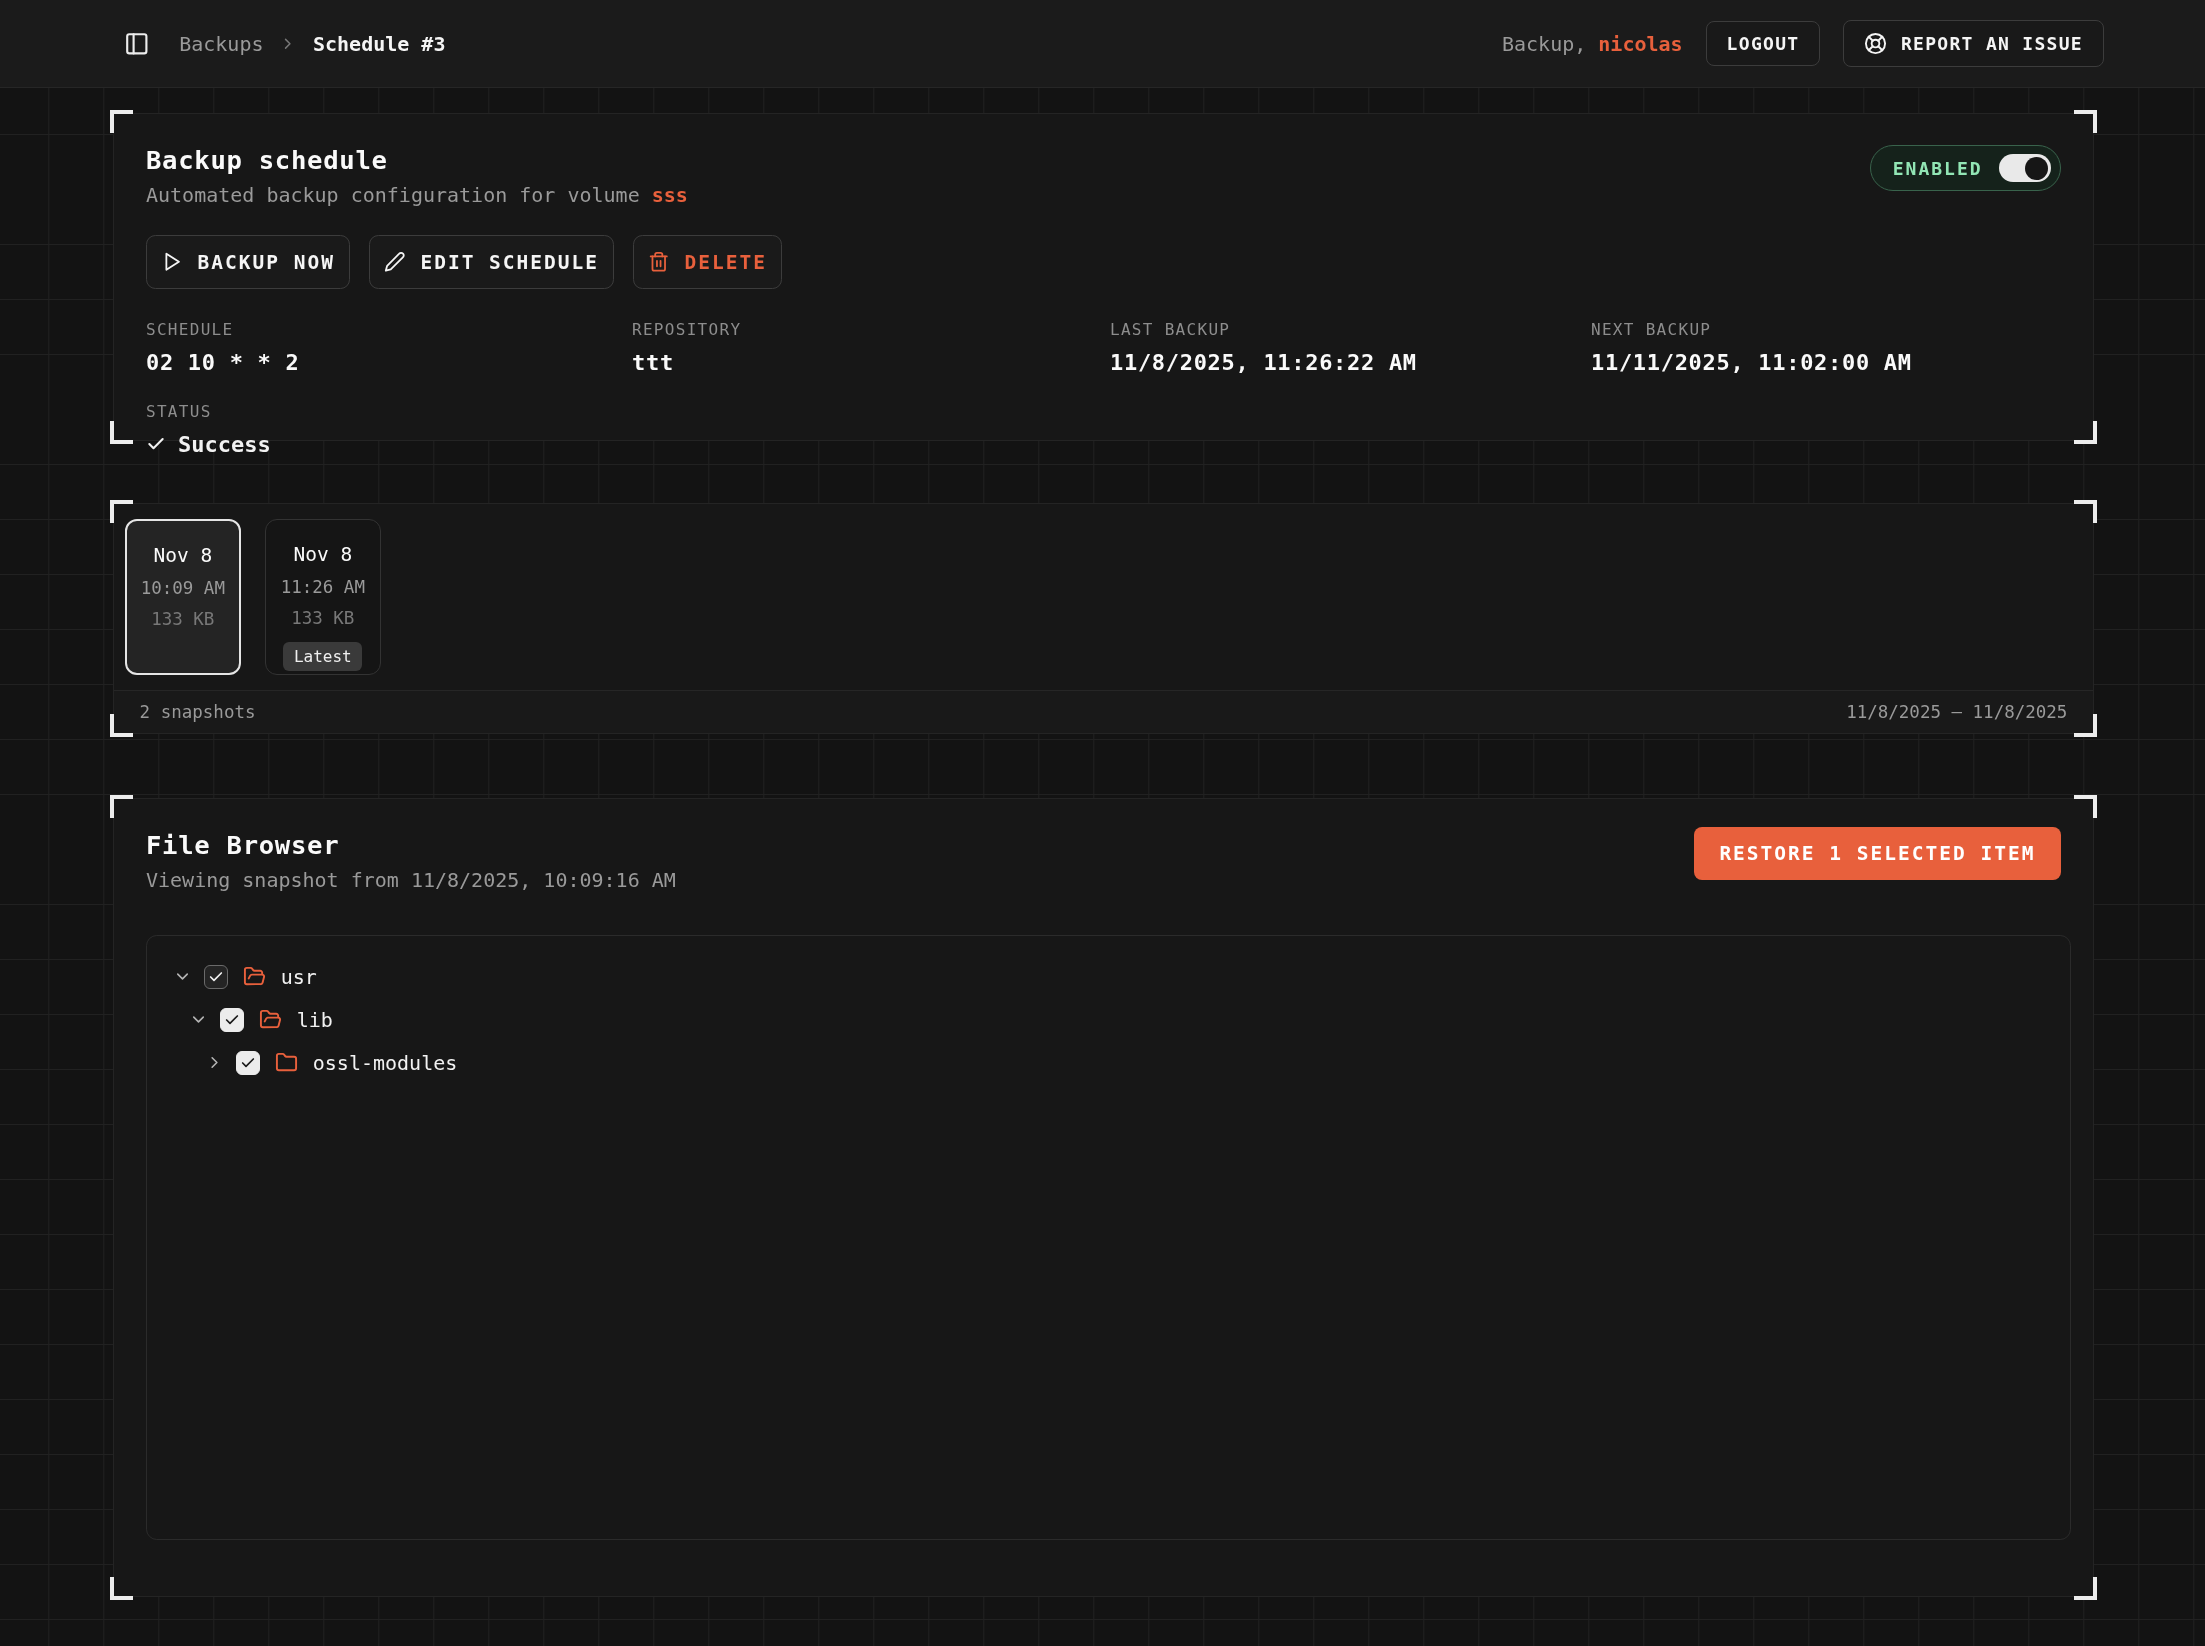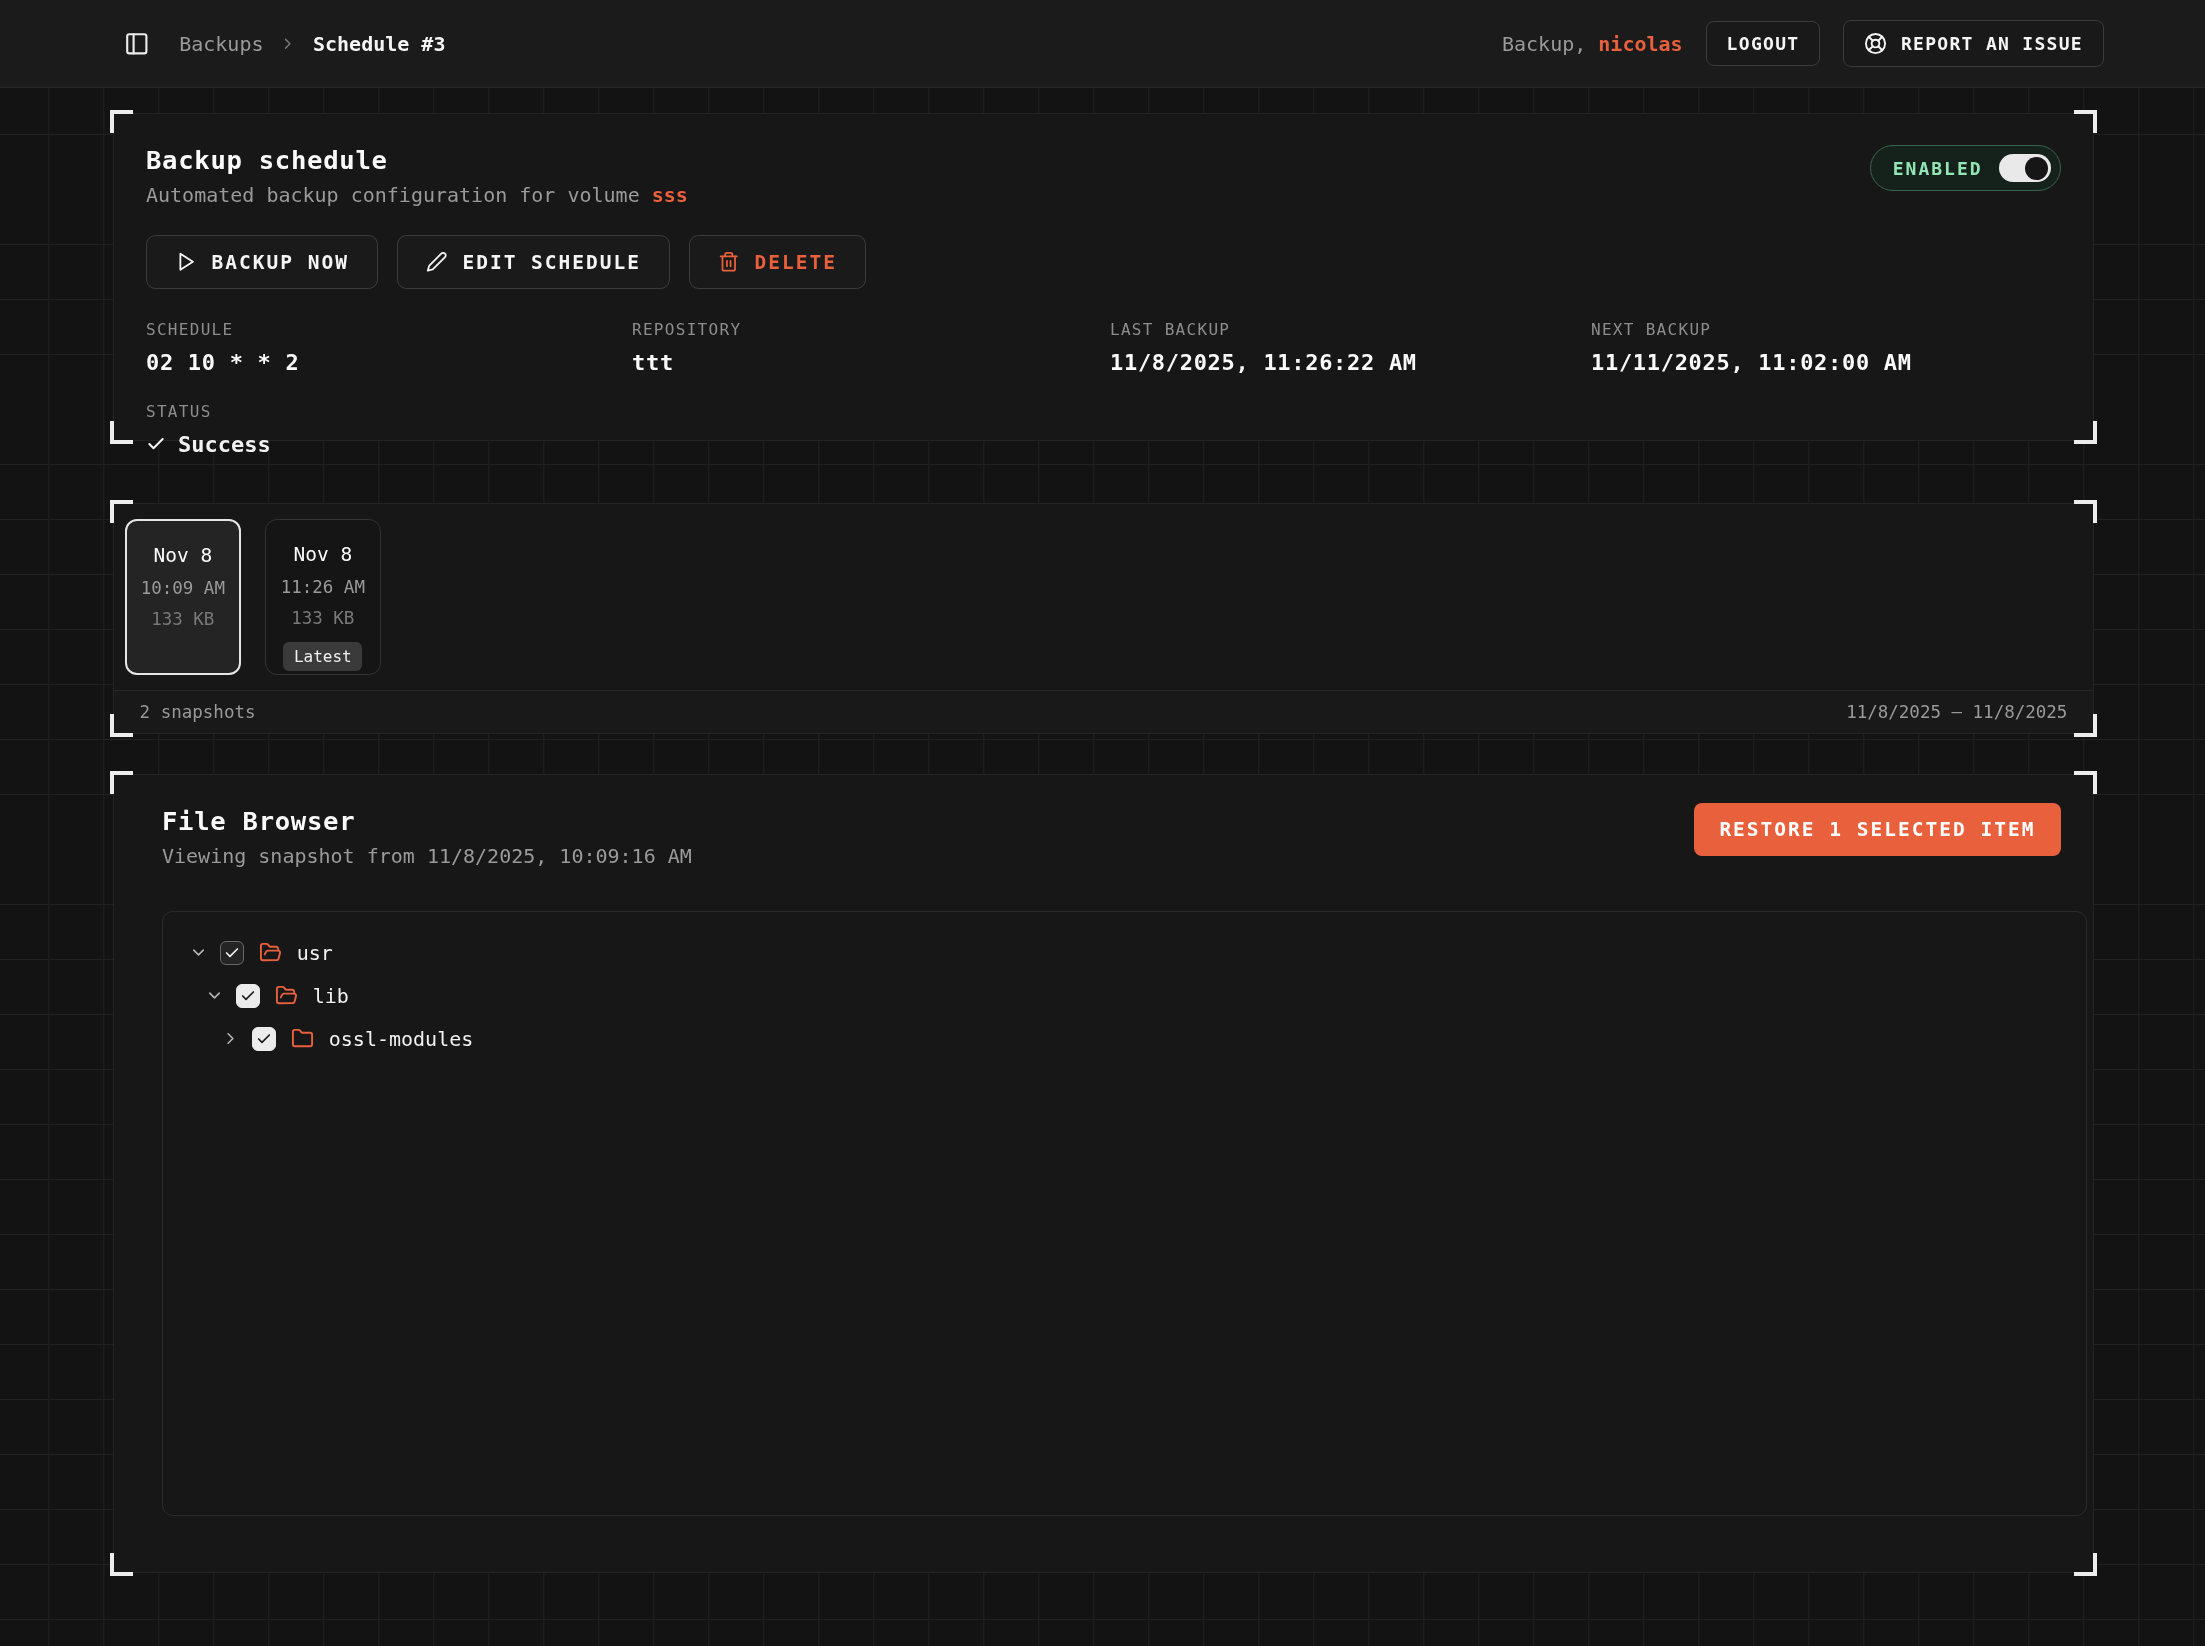--- a/index.html
+++ b/index.html
@@ -66,21 +66,21 @@
   }
   .enabled-label{ color:var(--green-text); font-size:18px; font-weight:bold; letter-spacing:2px; }
   .switch{ width:52px; height:28px; background:#e9e9e9; border-radius:672px; position:relative; }
   .switch .knob{ position:absolute; right:2.7px; top:2.7px; width:23px; height:23px; border-radius:50%; background:#161616; }
 
   .actions{ display:flex; gap:19px; margin-top:28px; }
   .btn-action{
     display:flex; align-items:center; gap:15px;
     background:#1a1a1a; border:1.3px solid #3c3c3c; border-radius:9.4px;
     color:#f5f5f5; font-family:inherit; font-size:19.5px; font-weight:bold;
-    letter-spacing:2px; padding:0 28px; height:54px; cursor:pointer;
+    letter-spacing:2px; padding:0 14px; height:54px; cursor:pointer;
   }
   .btn-action.danger{ color:var(--accent); }
 
   .fields{ display:grid; grid-template-columns:486px 478px 481px 1fr; margin-top:31px; }
   .field-label{ font-size:16px; color:#8d8d8d; letter-spacing:1.3px; }
   .field-value{ font-size:22px; font-weight:bold; color:#fafafa; margin-top:10.8px; letter-spacing:0.7px; }
   .status-block{ margin-top:27px; }
   .status-value{ display:flex; align-items:center; gap:12px; font-size:22px; font-weight:bold; margin-top:10.8px; }
 
   
@@ -96,21 +96,21 @@
   .snap-time{ font-size:17.5px; color:#9a9a9a; }
   .snap-size{ font-size:17.5px; color:#787878; }
   .latest-badge{ background:#3a3a3a; color:#efefef; font-size:16px; border-radius:6px; padding:4.7px 10.8px; margin-top:4px; }
   .snap-footer{
     height:44px; border-top:1.3px solid #262626; background:#191919;
     display:flex; align-items:center; justify-content:space-between;
     padding:0 25.6px; font-size:17.5px; color:#9a9a9a;
   }
 
   
-  .panel-files{ top:774px; height:799px; padding:31px 48px; }
+  .panel-files{ top:798px; height:799px; padding:31px 32px; }
   .restore-btn{
     position:absolute; right:32px; top:28px;
     background:var(--accent); border:none; border-radius:8px;
     color:#fff; font-family:inherit; font-size:19.5px; font-weight:bold;
     letter-spacing:2px; padding:15px 25.6px; cursor:pointer;
   }
   .tree{
     margin-top:43px; height:605px; width:1925px;
     border:1.3px solid #2b2b2b; border-radius:10.8px; padding:19px 23px;
   }

